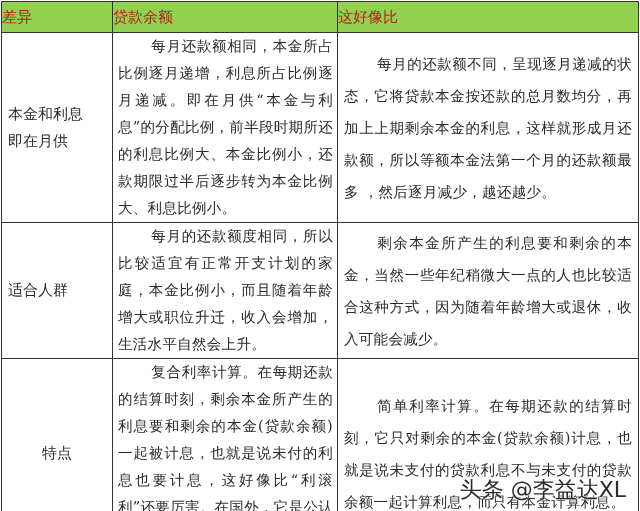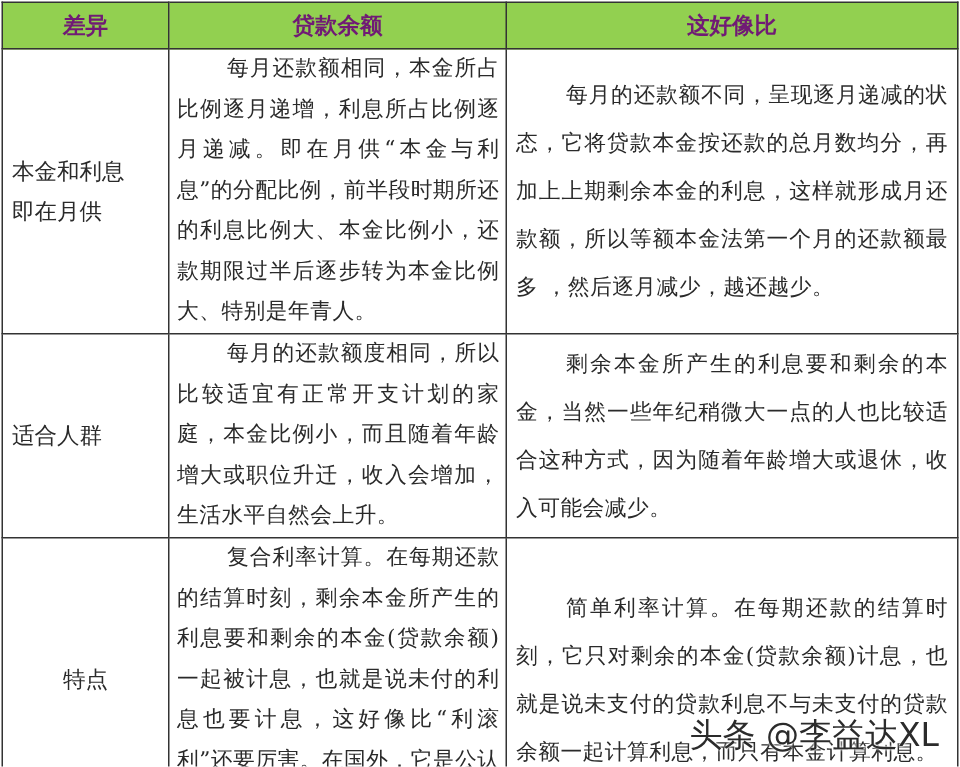--- a/index.html
+++ b/index.html
@@ -11,31 +11,32 @@
       font-family: "DejaVu Serif", "Liberation Serif", serif;
       color: #2a2a2a;
       table-layout: fixed;
     }
     .tbl td, .tbl th {
       border: 1.5px solid #333;
       padding: 0;
     }
     .tbl thead th {
       background: #92d050;
-      font-weight: bold;
+      font-weight: normal;
       font-size: 15px;
       height: 30px;
-      text-align: center;
-      color: #701a75;
+      text-align: left;
+      color: #b91c1c;
     }
     .label-cell {
       font-size: 15px;
       padding-left: 6px !important;
       line-height: 27px;
       vertical-align: middle;
+      font-family: Liberation Serif, serif;
     }
     .label-center { text-align: center; padding-left: 0 !important; }
     .body-cell {
       font-size: 14.5px;
       line-height: 27px;
       padding: 0 4px 0 5px !important;
       vertical-align: middle;
       text-indent: 2.3em;
       text-align: justify;
       letter-spacing: 0.3px;
@@ -65,21 +66,21 @@
       <th>贷款余额</th>
       <th>这好像比</th>
     </tr>
   </thead>
   <tbody>
     <tr style="height:157px">
       <td class="label-cell">
         <div>本金和利息</div>
         <div>即在月供</div>
       </td>
-      <td class="body-cell">每月还款额相同，本金所占比例逐月递增，利息所占比例逐月递减。即在月供“本金与利息”的分配比例，前半段时期所还的利息比例大、本金比例小，还款期限过半后逐步转为本金比例大、特别是年青人。</td>
+      <td class="body-cell">每月还款额相同，本金所占比例逐月递增，利息所占比例逐月递减。即在月供“本金与利息”的分配比例，前半段时期所还的利息比例大、本金比例小，还款期限过半后逐步转为本金比例大、利息比例小。</td>
       <td class="body-cell right">每月的还款额不同，呈现逐月递减的状态，它将贷款本金按还款的总月数均分，再加上上期剩余本金的利息，这样就形成月还款额，所以等额本金法第一个月的还款额最多 ，然后逐月减少，越还越少。</td>
     </tr>
     <tr style="height:135px">
       <td class="label-cell">适合人群</td>
       <td class="body-cell">每月的还款额度相同，所以比较适宜有正常开支计划的家庭，本金比例小，而且随着年龄增大或职位升迁，收入会增加，生活水平自然会上升。</td>
       <td class="body-cell right">剩余本金所产生的利息要和剩余的本金，当然一些年纪稍微大一点的人也比较适合这种方式，因为随着年龄增大或退休，收入可能会减少。</td>
     </tr>
     <tr style="height:185px">
       <td class="label-cell label-center">特点</td>
       <td class="body-cell">复合利率计算。在每期还款的结算时刻，剩余本金所产生的利息要和剩余的本金(贷款余额)一起被计息，也就是说未付的利息也要计息，这好像比“利滚利”还要厉害。在国外，它是公认的适合放贷人利益的贷款方式。</td>

